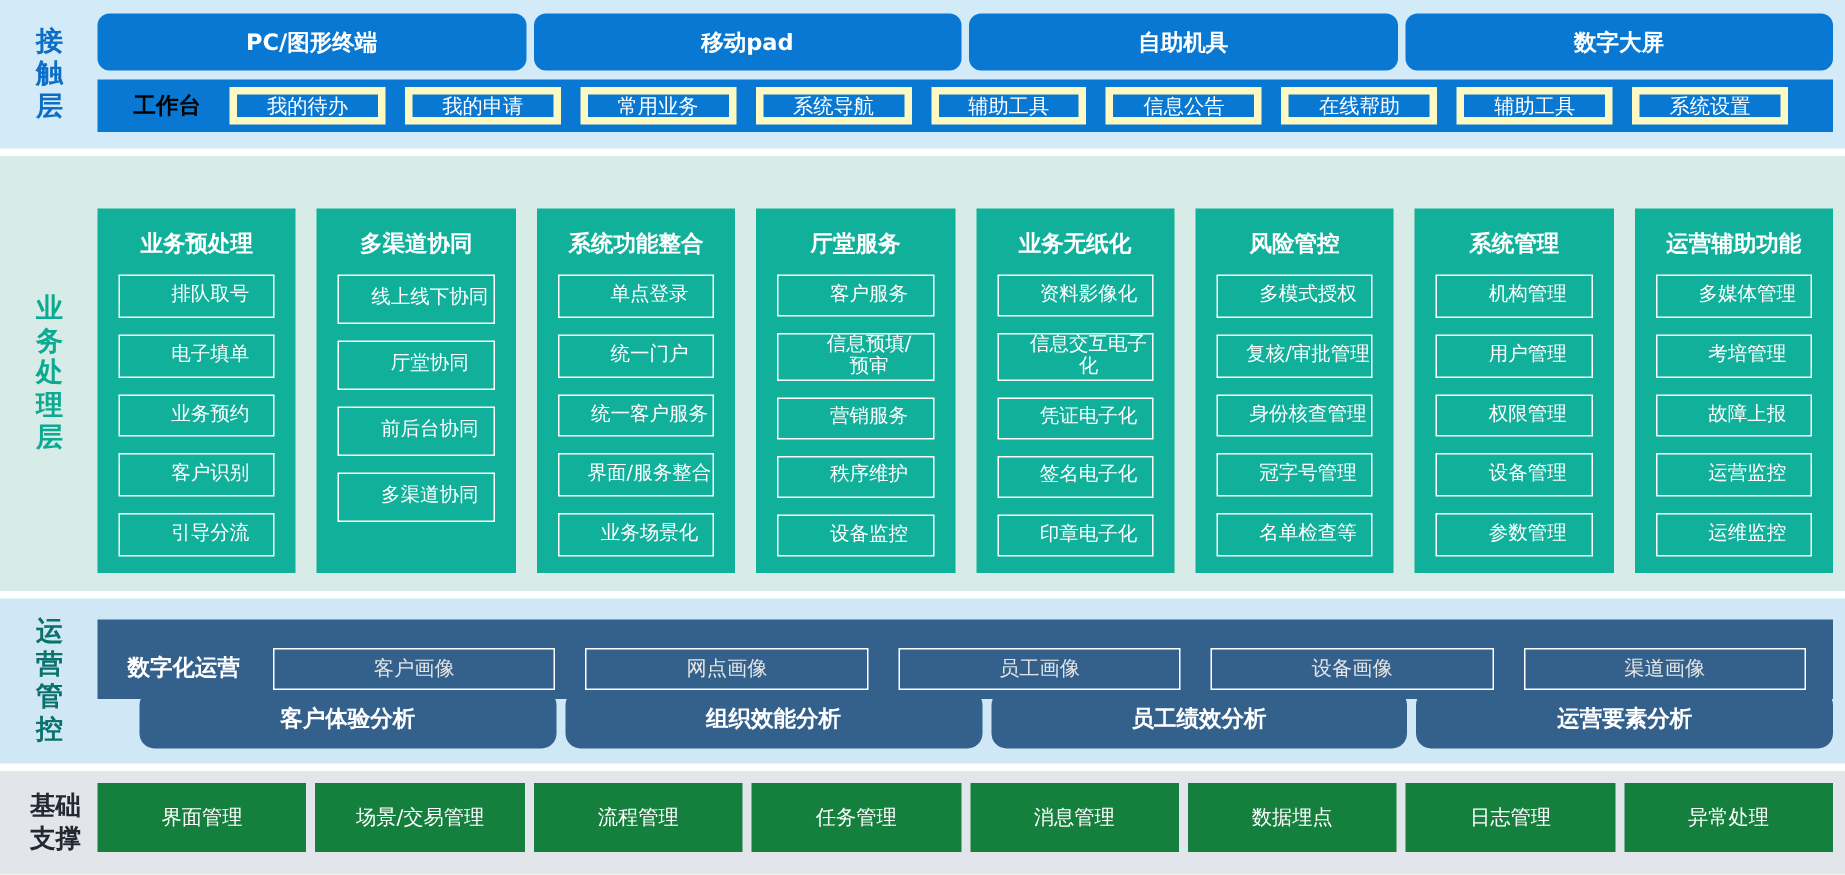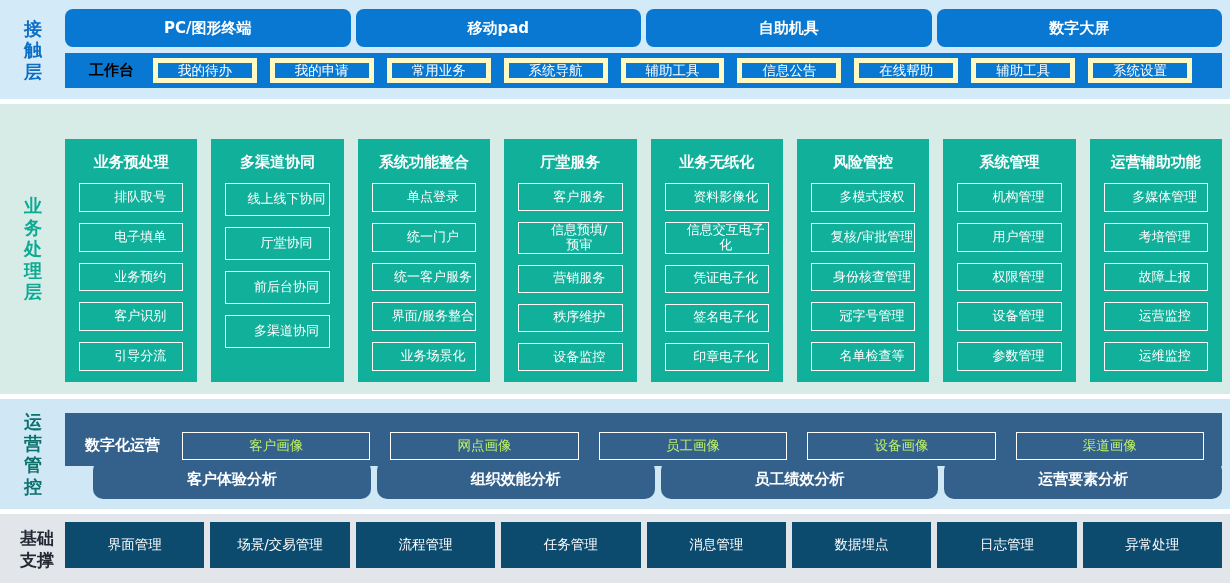--- a/index.html
+++ b/index.html
@@ -75,40 +75,40 @@
 
   
   .digital-bar {
     position:absolute; left:65px; right:8px; top:14px; height:53px;
     background:#33618c; display:flex; align-items:center;
     padding:12px 18px 0 20px; gap:20px;
   }
   .db-label { color:#fff; font-weight:bold; font-size:15px; margin-right:2px; white-space:nowrap; }
   .db-item {
     flex:1; height:28px; border:1px solid #fff;
-    color:#bef264; font-size:13.5px;
+    color:#e5e5e5; font-size:13.5px;
     display:flex; align-items:center; justify-content:center; white-space:nowrap;
   }
   .analysis-row {
     position:absolute; left:65px; right:8px; top:61px; height:39px;
     display:flex; gap:6px;padding-left:28px;
   }
   .an-item {
     flex:1; background:#33618c; border-radius:10px;
     color:#fff; font-weight:bold; font-size:15px;
     display:flex; align-items:center; justify-content:center; white-space:nowrap;
   }
 
   
   .found-row {
     position:absolute; left:65px; right:8px; top:8px; height:46px;
     display:flex; gap:6px;
   }
   .fd-item {
-    flex:1; background:#0c4a6e;
+    flex:1; background:#15803d;
     color:#fff; font-size:13.5px;
     display:flex; align-items:center; justify-content:center; white-space:nowrap;
   }
 </style>
 </head>
 <body>
 
 <div class="section s1">
   <div class="vlabel">接触层</div>
 

